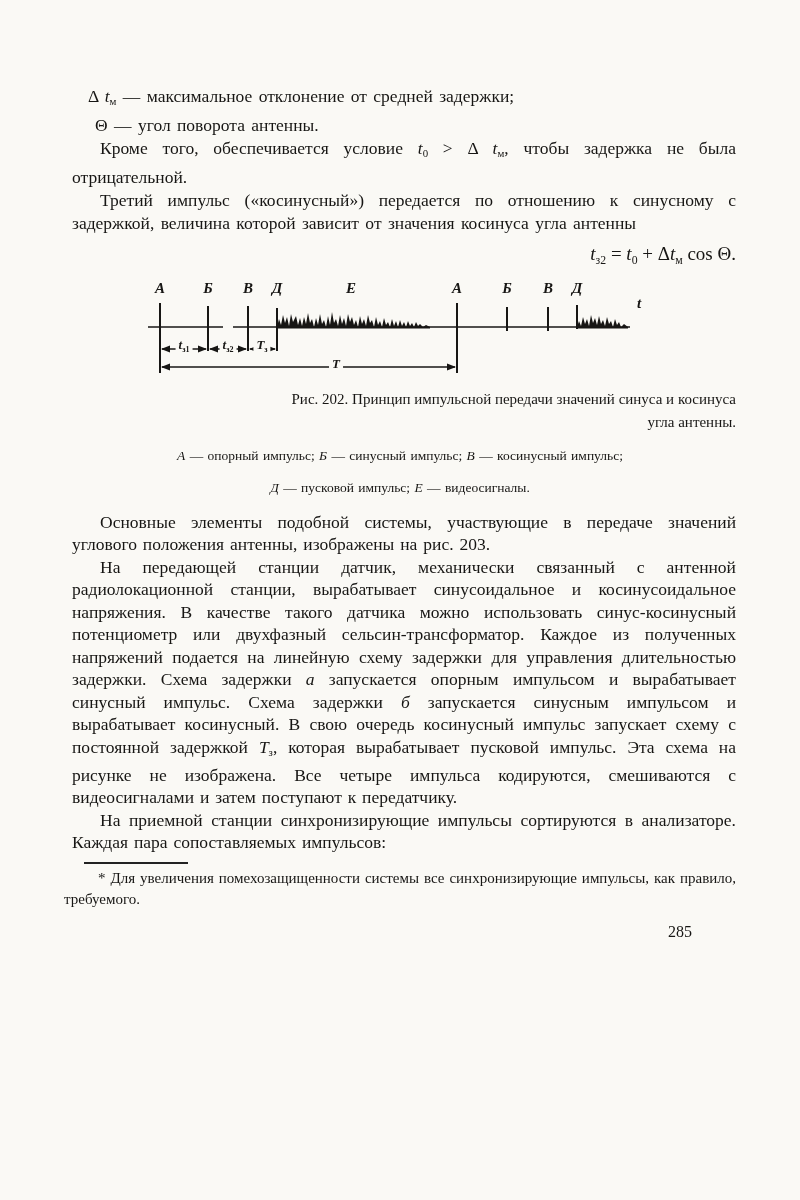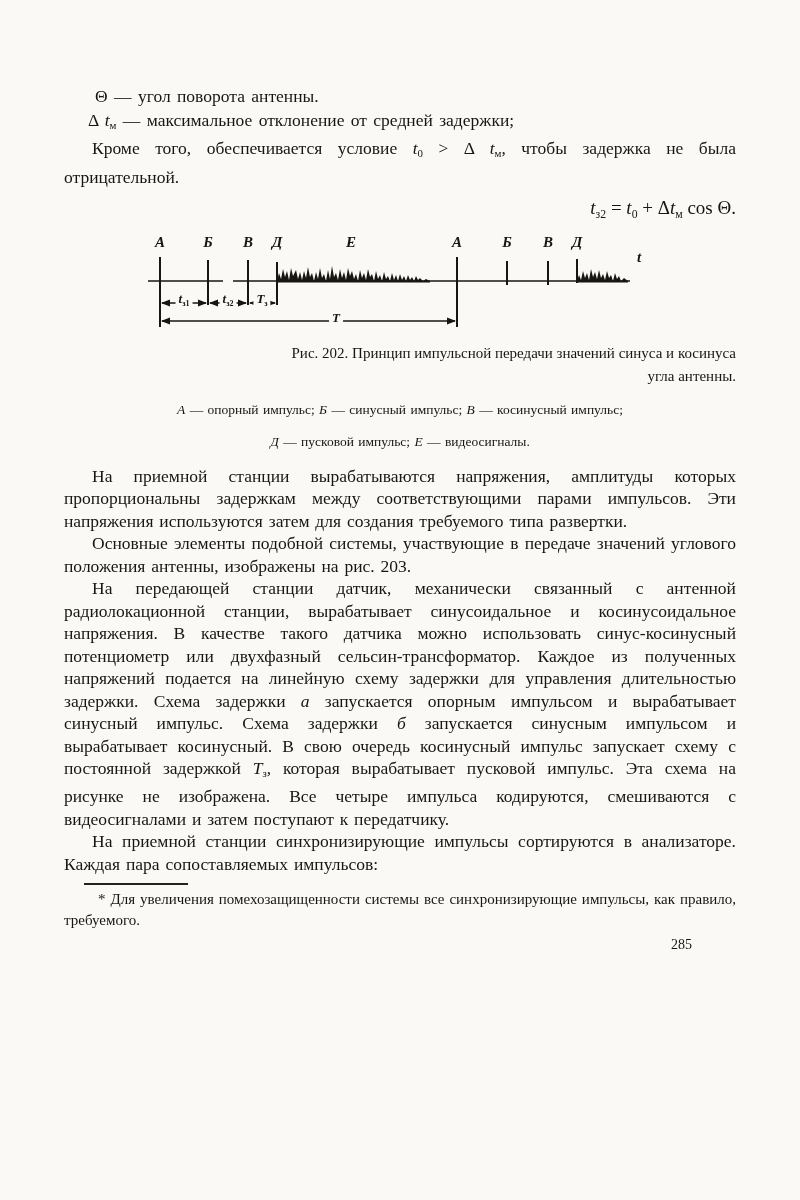--- a/index.html
+++ b/index.html
@@ -8,21 +8,21 @@
   .page{
     position:relative; width:800px; height:1200px; margin:0 auto;
     background:var(--paper); color:var(--ink);
     font-family:"Liberation Serif","DejaVu Serif",serif;
     padding:84px 64px 0 64px; overflow:hidden;
   }
   .defline{ font-size:17.5px; line-height:24px; word-spacing:2px; }
   .defline.d1{ padding-left:24px; }
   .defline.d2{ padding-left:31px; }
   .top-p{ font-size:17.5px; line-height:23px; text-align:justify; word-spacing:2px; }
-  .indent{ text-indent:28px; }
+  .indent{ text-indent:28px;margin-left:8px; }
   .seg-i{ font-style:italic; }
   .seg-sub{ font-size:0.62em; vertical-align:-0.32em; letter-spacing:0; }
   .formula{ text-align:right; font-size:19px; line-height:24px; margin:7px 0 7px 0; }
   .formula .seg-i{ font-family:"Liberation Serif",serif; }
 
   .figure{ position:relative; width:524px; height:104px; margin:8px 0 0 76px; }
   .figure svg{ position:absolute; left:0; top:0; }
   .fl{
     position:absolute; top:0; transform:translateX(-50%);
     font-style:italic; font-weight:bold; font-size:15px; line-height:15px;
@@ -37,31 +37,32 @@
   .il.big{ top:75px; }
 
   .caption{ text-align:right; font-size:15px; line-height:18.5px; margin-top:5px; }
   .legend{ text-align:center; font-size:13.5px; line-height:16px; word-spacing:1px;margin-top:16px; }
   .legend.first{ margin-top:16px; }
   .body-block{ margin-top:15px; }
   .body-p{ font-size:17.5px; line-height:22.5px; text-align:justify; word-spacing:1.5px; }
 
   .footnote-rule{ width:104px; border-top:2px solid #222; margin:8px 0 4px 20px; }
   .footnote{ font-size:15px; line-height:21px; text-align:justify; text-indent:34px; word-spacing:1px; }
-  .pagenum{ text-align:right; padding-right:44px; font-size:14px; margin-top:6px; }
+  .pagenum{ text-align:right; padding-right:44px; font-size:16px; margin-top:13px; }
 </style>
 </head>
 <body>
 
 <div class="page">
 
+  <p class="defline d1"><span>Δ </span><span class="seg-i">t</span><span class="seg-sub">м</span><span> — максимальное отклонение от средней задержки;</span></p>
   <p class="defline d2"><span>Θ — угол поворота антенны.</span></p>
-  <p class="defline d1"><span>Δ </span><span class="seg-i">t</span><span class="seg-sub">м</span><span> — максимальное отклонение от средней задержки;</span></p>
 
   <p class="top-p indent"><span>Кроме того, обеспечивается условие </span><span class="seg-i">t</span><span class="seg-sub">0</span><span> &gt; Δ </span><span class="seg-i">t</span><span class="seg-sub">м</span><span>, чтобы задержка не была отрицательной.</span></p>
+  <p class="top-p indent">Третий импульс («косинусный») передается по отношению к синусному с задержкой, величина которой зависит от значения косинуса угла антенны</p>
 
   <p class="formula"><span class="seg-i">t</span><span class="seg-sub">з2</span><span> = </span><span class="seg-i">t</span><span class="seg-sub">0</span><span> + Δ</span><span class="seg-i">t</span><span class="seg-sub">м</span><span> cos Θ.</span></p>
 
 
   <div class="figure">
     <svg width="524" height="104" viewBox="0 0 524 104">
       <defs>
         <marker id="ah" markerWidth="9" markerHeight="8" refX="8" refY="4" orient="auto-start-reverse" markerUnits="userSpaceOnUse">
           <path d="M0,0.6 L9,4 L0,7.4 z" fill="#171614"></path>
         </marker>
@@ -104,21 +105,20 @@
     <span class="il" style="left:122px"><span class="seg-i">Т</span><span class="seg-sub">з</span></span>
     <span class="il big" style="left:196px"><span class="seg-i">Т</span></span>
   </div>
 
   <p class="caption">Рис. 202. Принцип импульсной передачи значений синуса и косинуса</p>
   <p class="caption">угла антенны.</p>
   <p class="legend first"><span class="seg-i">А</span><span> — опорный импульс; </span><span class="seg-i">Б</span><span> — синусный импульс; </span><span class="seg-i">В</span><span> — косинусный импульс;</span></p>
   <p class="legend"><span class="seg-i">Д</span><span> — пусковой импульс; </span><span class="seg-i">Е</span><span> — видеосигналы.</span></p>
 
   <div class="body-block">
-    <p class="body-p indent">На приемной станции вырабатываются напряжения, амплитуды которых пропорциональны задержкам между соответствующими парами импульсов. Эти напряжения используются затем для создания требуемого типа развертки.</p>
     <p class="body-p indent">Основные элементы подобной системы, участвующие в передаче значений углового положения антенны, изображены на рис. 203.</p>
     <p class="body-p indent"><span>На передающей станции датчик, механически связанный с антенной радиолокационной станции, вырабатывает синусоидальное и косинусоидальное напряжения. В качестве такого датчика можно использовать синус-косинусный потенциометр или двухфазный сельсин-трансформатор. Каждое из полученных напряжений подается на линейную схему задержки для управления длительностью задержки. Схема задержки </span><span class="seg-i">а</span><span> запускается опорным импульсом и вырабатывает синусный импульс. Схема задержки </span><span class="seg-i">б</span><span> запускается синусным импульсом и вырабатывает косинусный. В свою очередь косинусный импульс запускает схему с постоянной задержкой </span><span class="seg-i">Т</span><span class="seg-sub">з</span><span>, которая вырабатывает пусковой импульс. Эта схема на рисунке не изображена. Все четыре импульса кодируются, смешиваются с видеосигналами и затем поступают к передатчику.</span></p>
     <p class="body-p indent">На приемной станции синхронизирующие импульсы сортируются в анализаторе. Каждая пара сопоставляемых импульсов:</p>
   </div>
 
   <div class="footnote-rule"></div>
   <p class="footnote">* Для увеличения помехозащищенности системы все синхронизирующие импульсы, как правило, требуемого.</p>
 
   <p class="pagenum">285</p>
 

